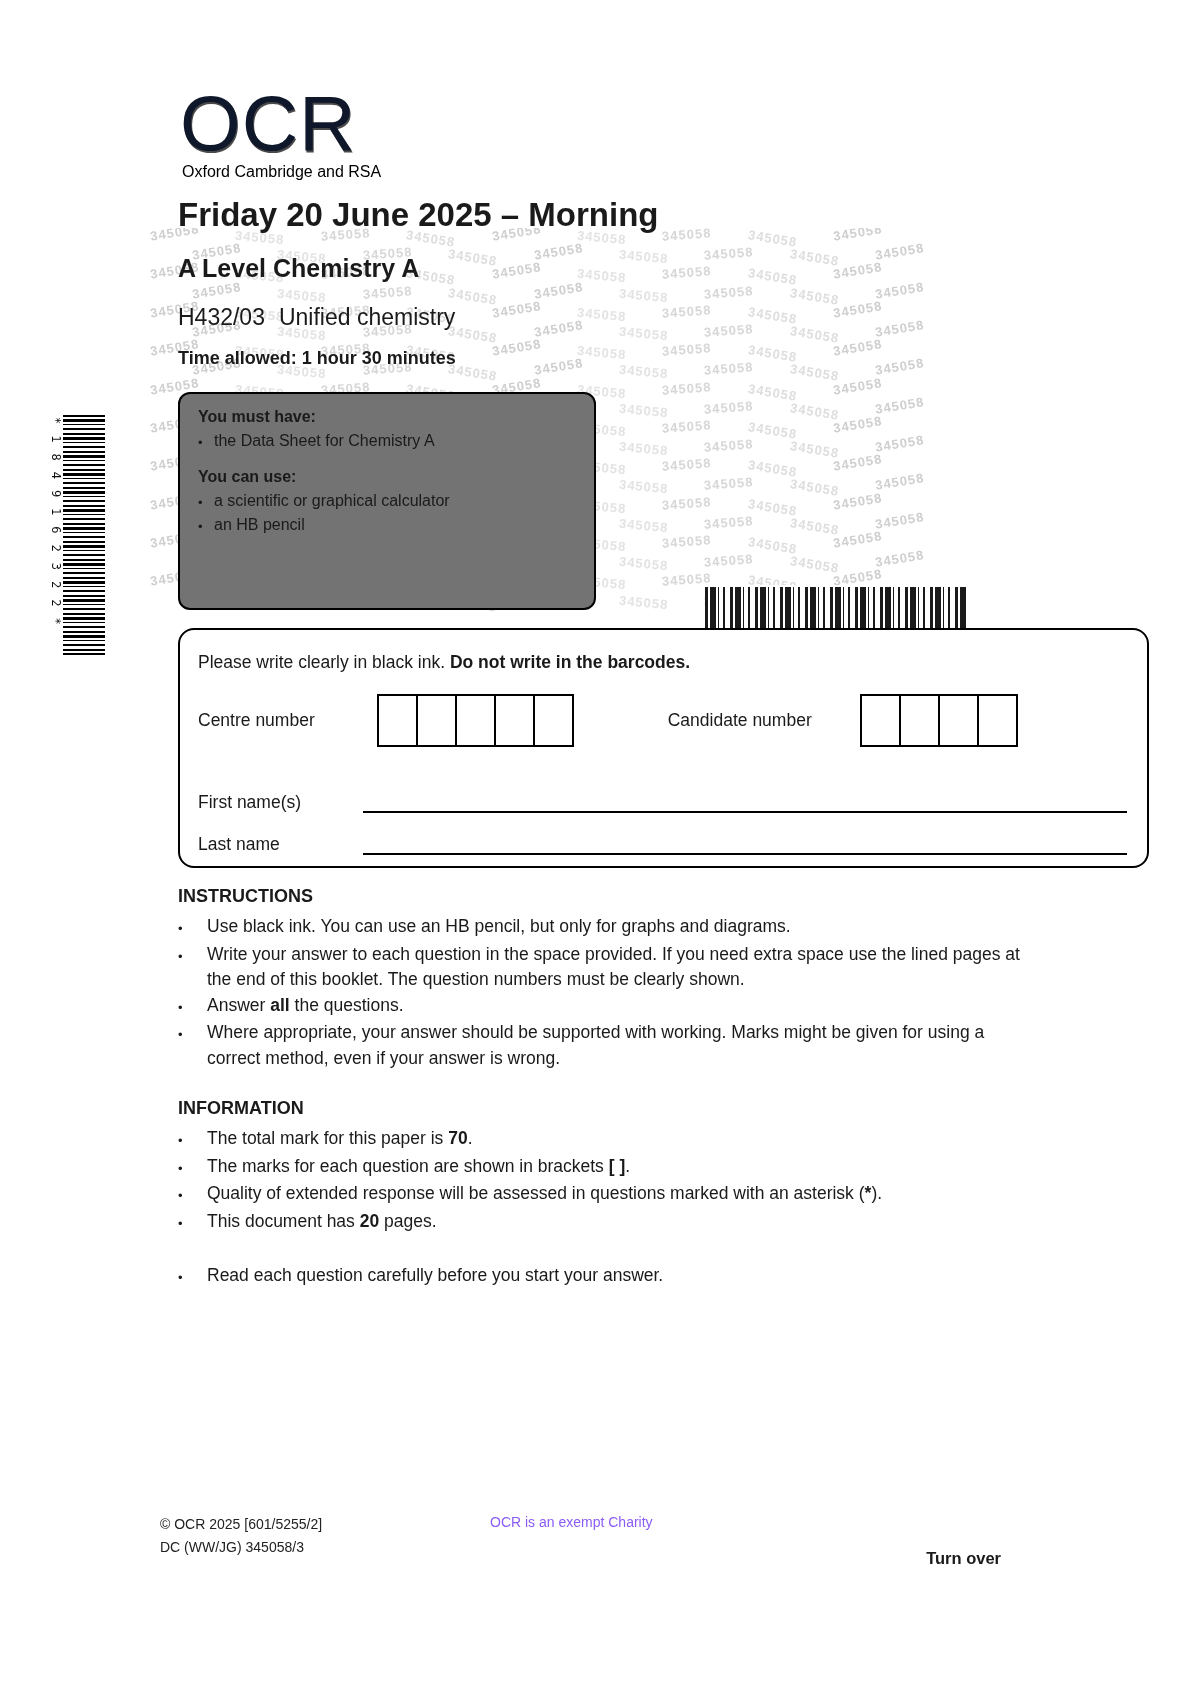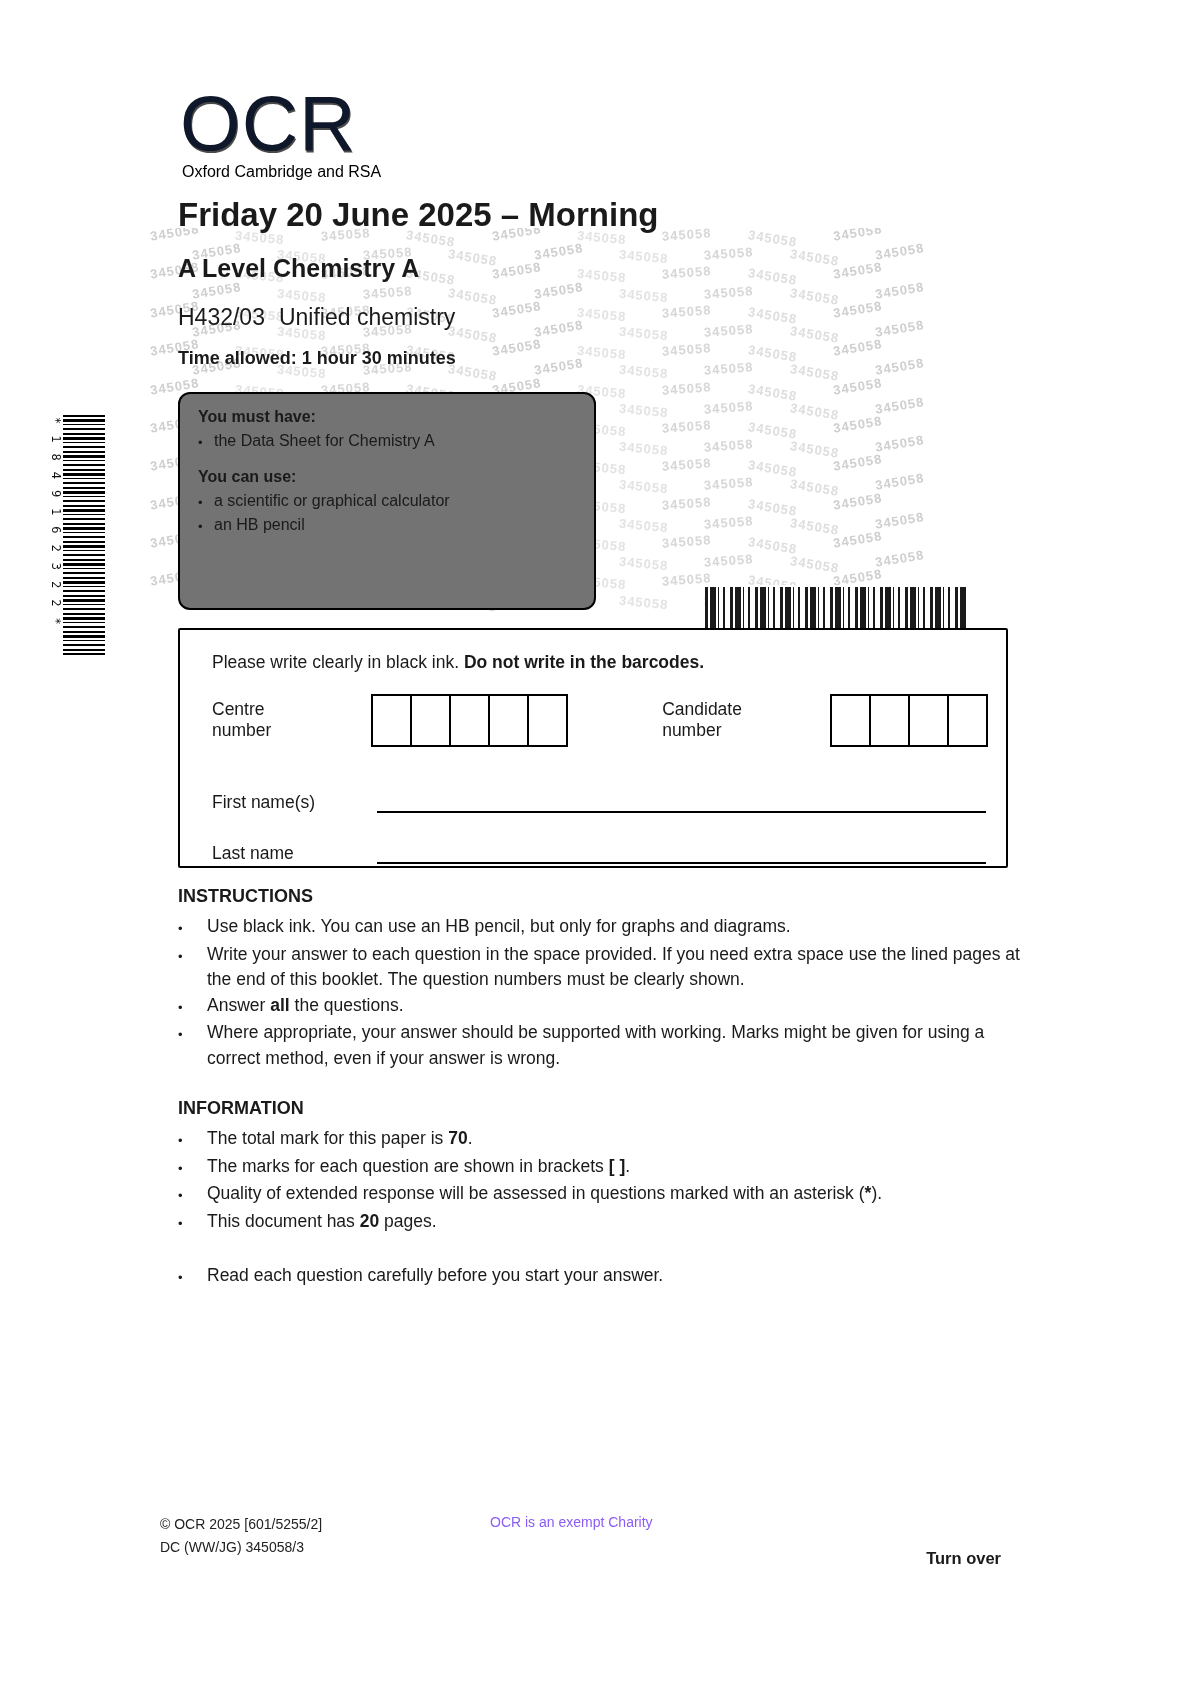--- a/index.html
+++ b/index.html
@@ -51,35 +51,35 @@
   .lb-text { height:18px; width:240px; font-family:"DejaVu Sans Mono","Liberation Mono",monospace;
     font-size:12px; letter-spacing:11px; color:#111; padding-left:2px; }
   
   .main-barcode { position:absolute; left:705px; top:585px; width:262px; background:#fff; padding:2px 0 0 0; }
   .mb-bars { height:48px; width:262px;
     background:repeating-linear-gradient(90deg,#1a1a1a 0 3px,#fff 3px 5px,#1a1a1a 5px 11px,#fff 11px 13px,#1a1a1a 13px 14px,#fff 14px 18px,#1a1a1a 18px 20px,#fff 20px 25px); }
   .mb-text { font-family:"DejaVu Sans Mono","Liberation Mono",monospace; font-size:11px;
     letter-spacing:8px; color:#3a3a3a; text-align:center; margin-top:1px; }
   
   .candidate-box {
-    position:absolute; left:178px; top:628px; width:830px; height:240px;
-    background:#fff; border:2.5px solid #000; border-radius:2px; padding:22px 18px 0 32px;
+    position:absolute; left:178px; top:628px; width:971px; height:240px;
+    background:#fff; border:2.5px solid #000; border-radius:16px; padding:22px 18px 0 18px;
   }
   .cb-instruction { font-size:17.5px; }
   .cb-instruction .bold { font-weight:bold; }
   .cb-numrow { display:flex; align-items:center; margin-top:20px; height:54px;gap:32px; }
   .cb-label { font-size:17.5px; }
   .cells { display:flex; }
   .cells .cell { width:41px; height:53px; border:2px solid #000; background:#fff; margin-left:-2px; }
   .cells .cell:first-child { margin-left:0; }
   .centre-cells { margin-left:30px; }
   .cand-label { margin-left:62px; }
   .cand-cells { margin-left:16px; }
   .cb-namerow { display:flex; align-items:flex-end; margin-top:42px; }
-  .cb-namerow.last { margin-top:27px; }
+  .cb-namerow.last { margin-top:18px; }
   .cb-namerow .cb-label { width:165px; }
   .name-line { flex:1; border-bottom:2px solid #000; height:24px; margin-right:2px; }
   
   .sections { position:absolute; left:178px; top:886px; width:842px; }
   .sec-heading { font-size:18px; font-weight:bold; margin-bottom:7px; }
   .sec-block { margin-bottom:27px; }
   .bullet { display:flex; font-size:17.5px; line-height:25.5px; }
   .bullet .dot { width:29px; font-size:13px; padding-top:2px; flex:none; }
   .bullet .txt { flex:1; }
   .bullet .txt b { font-weight:bold; }

